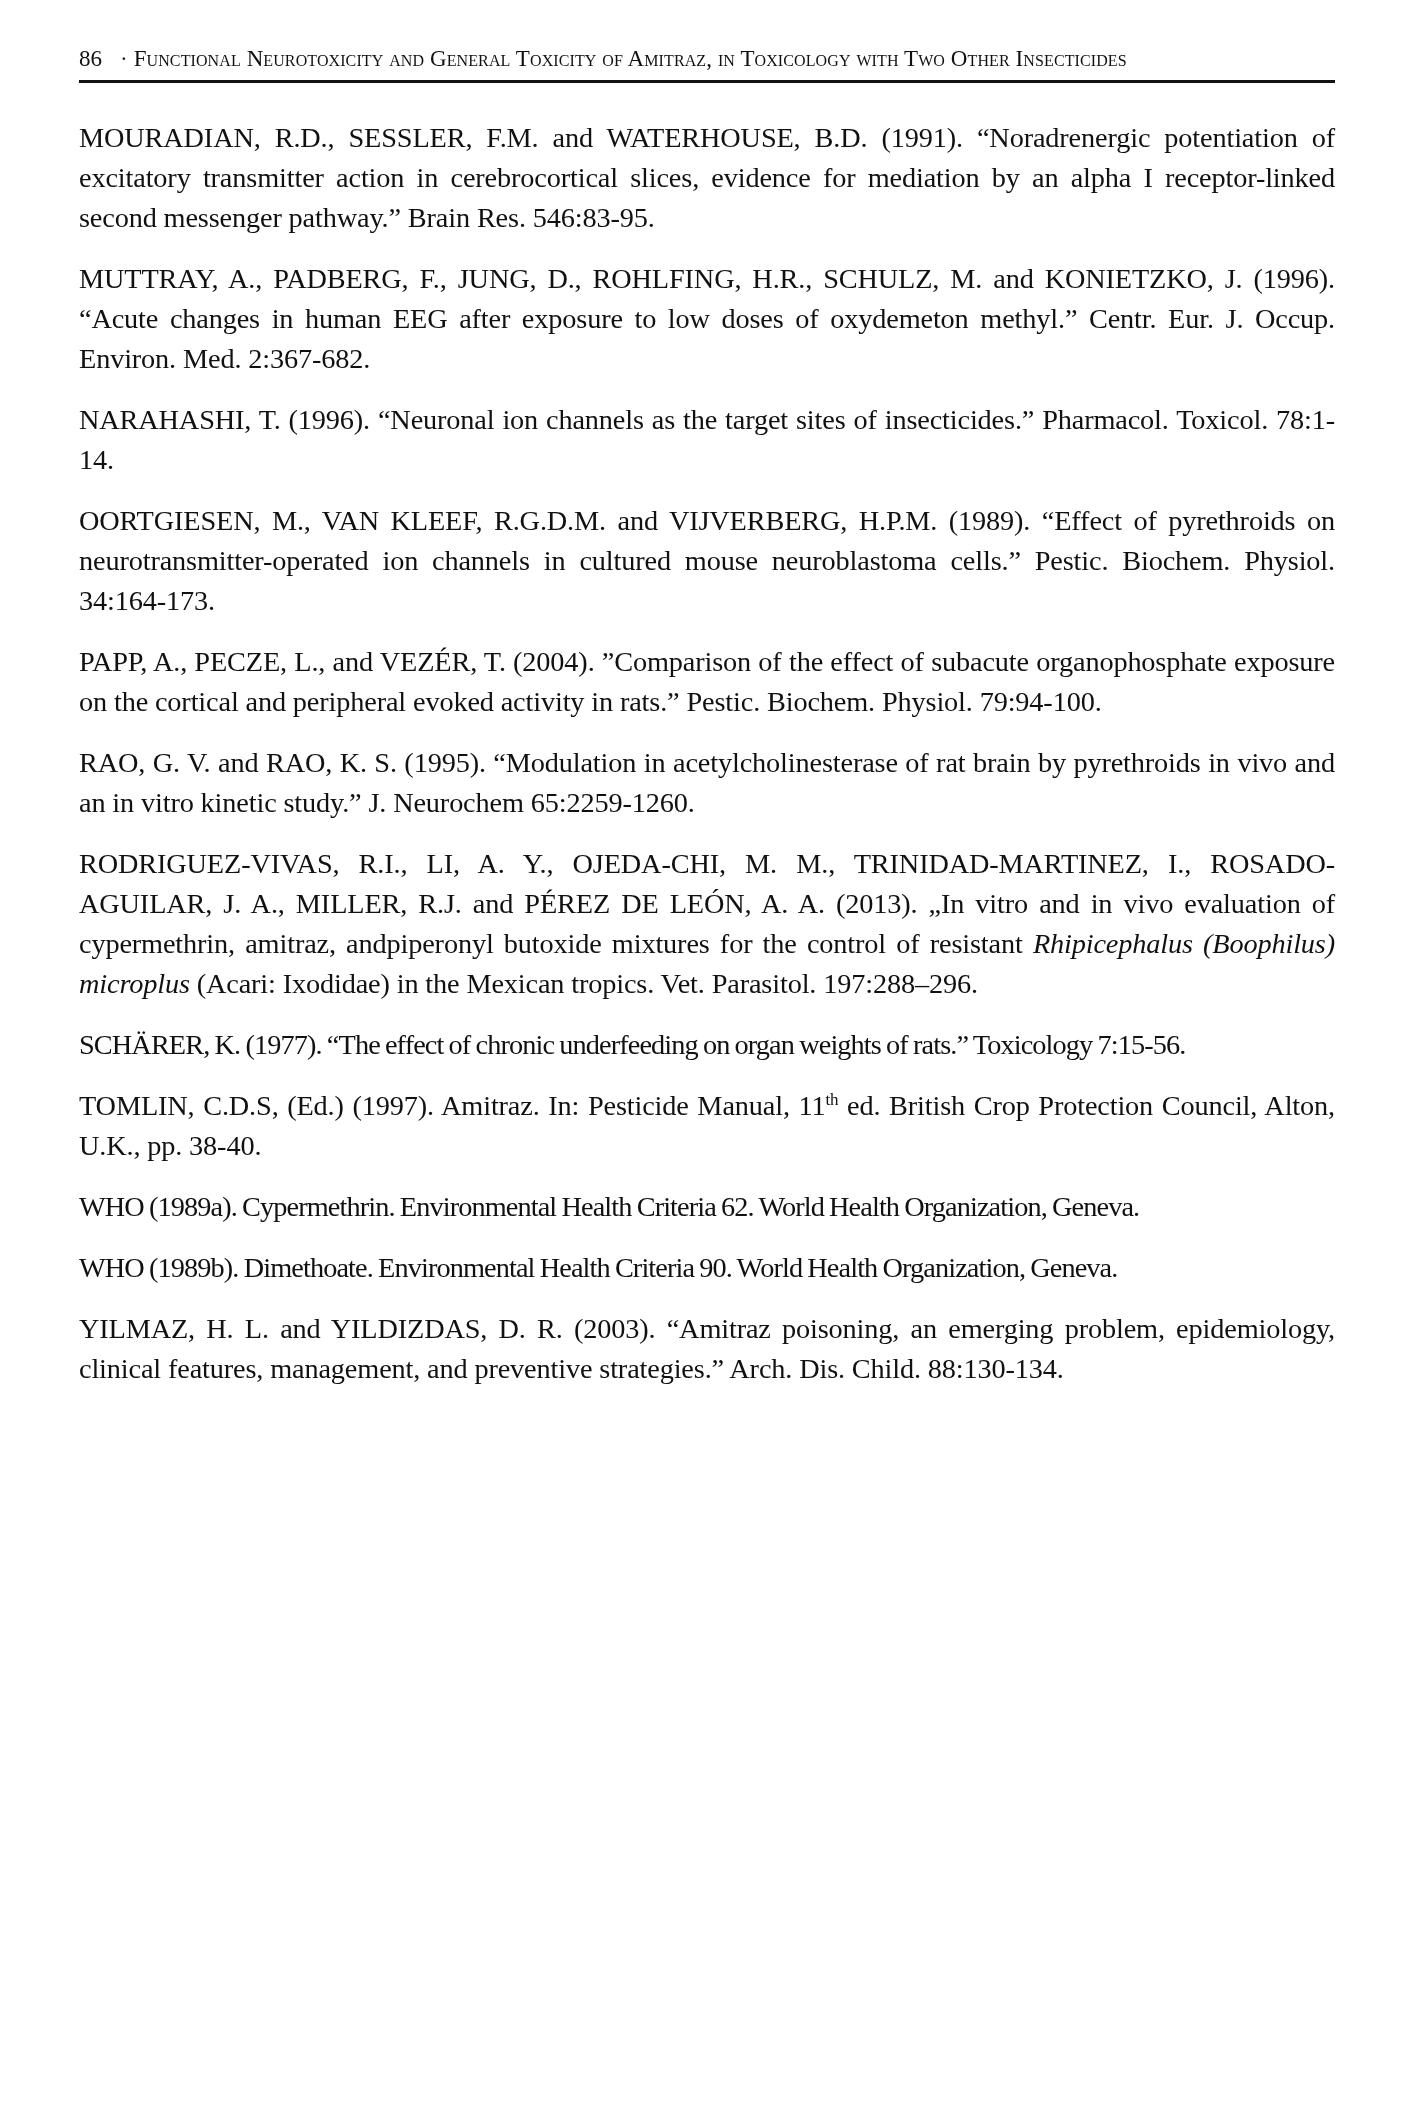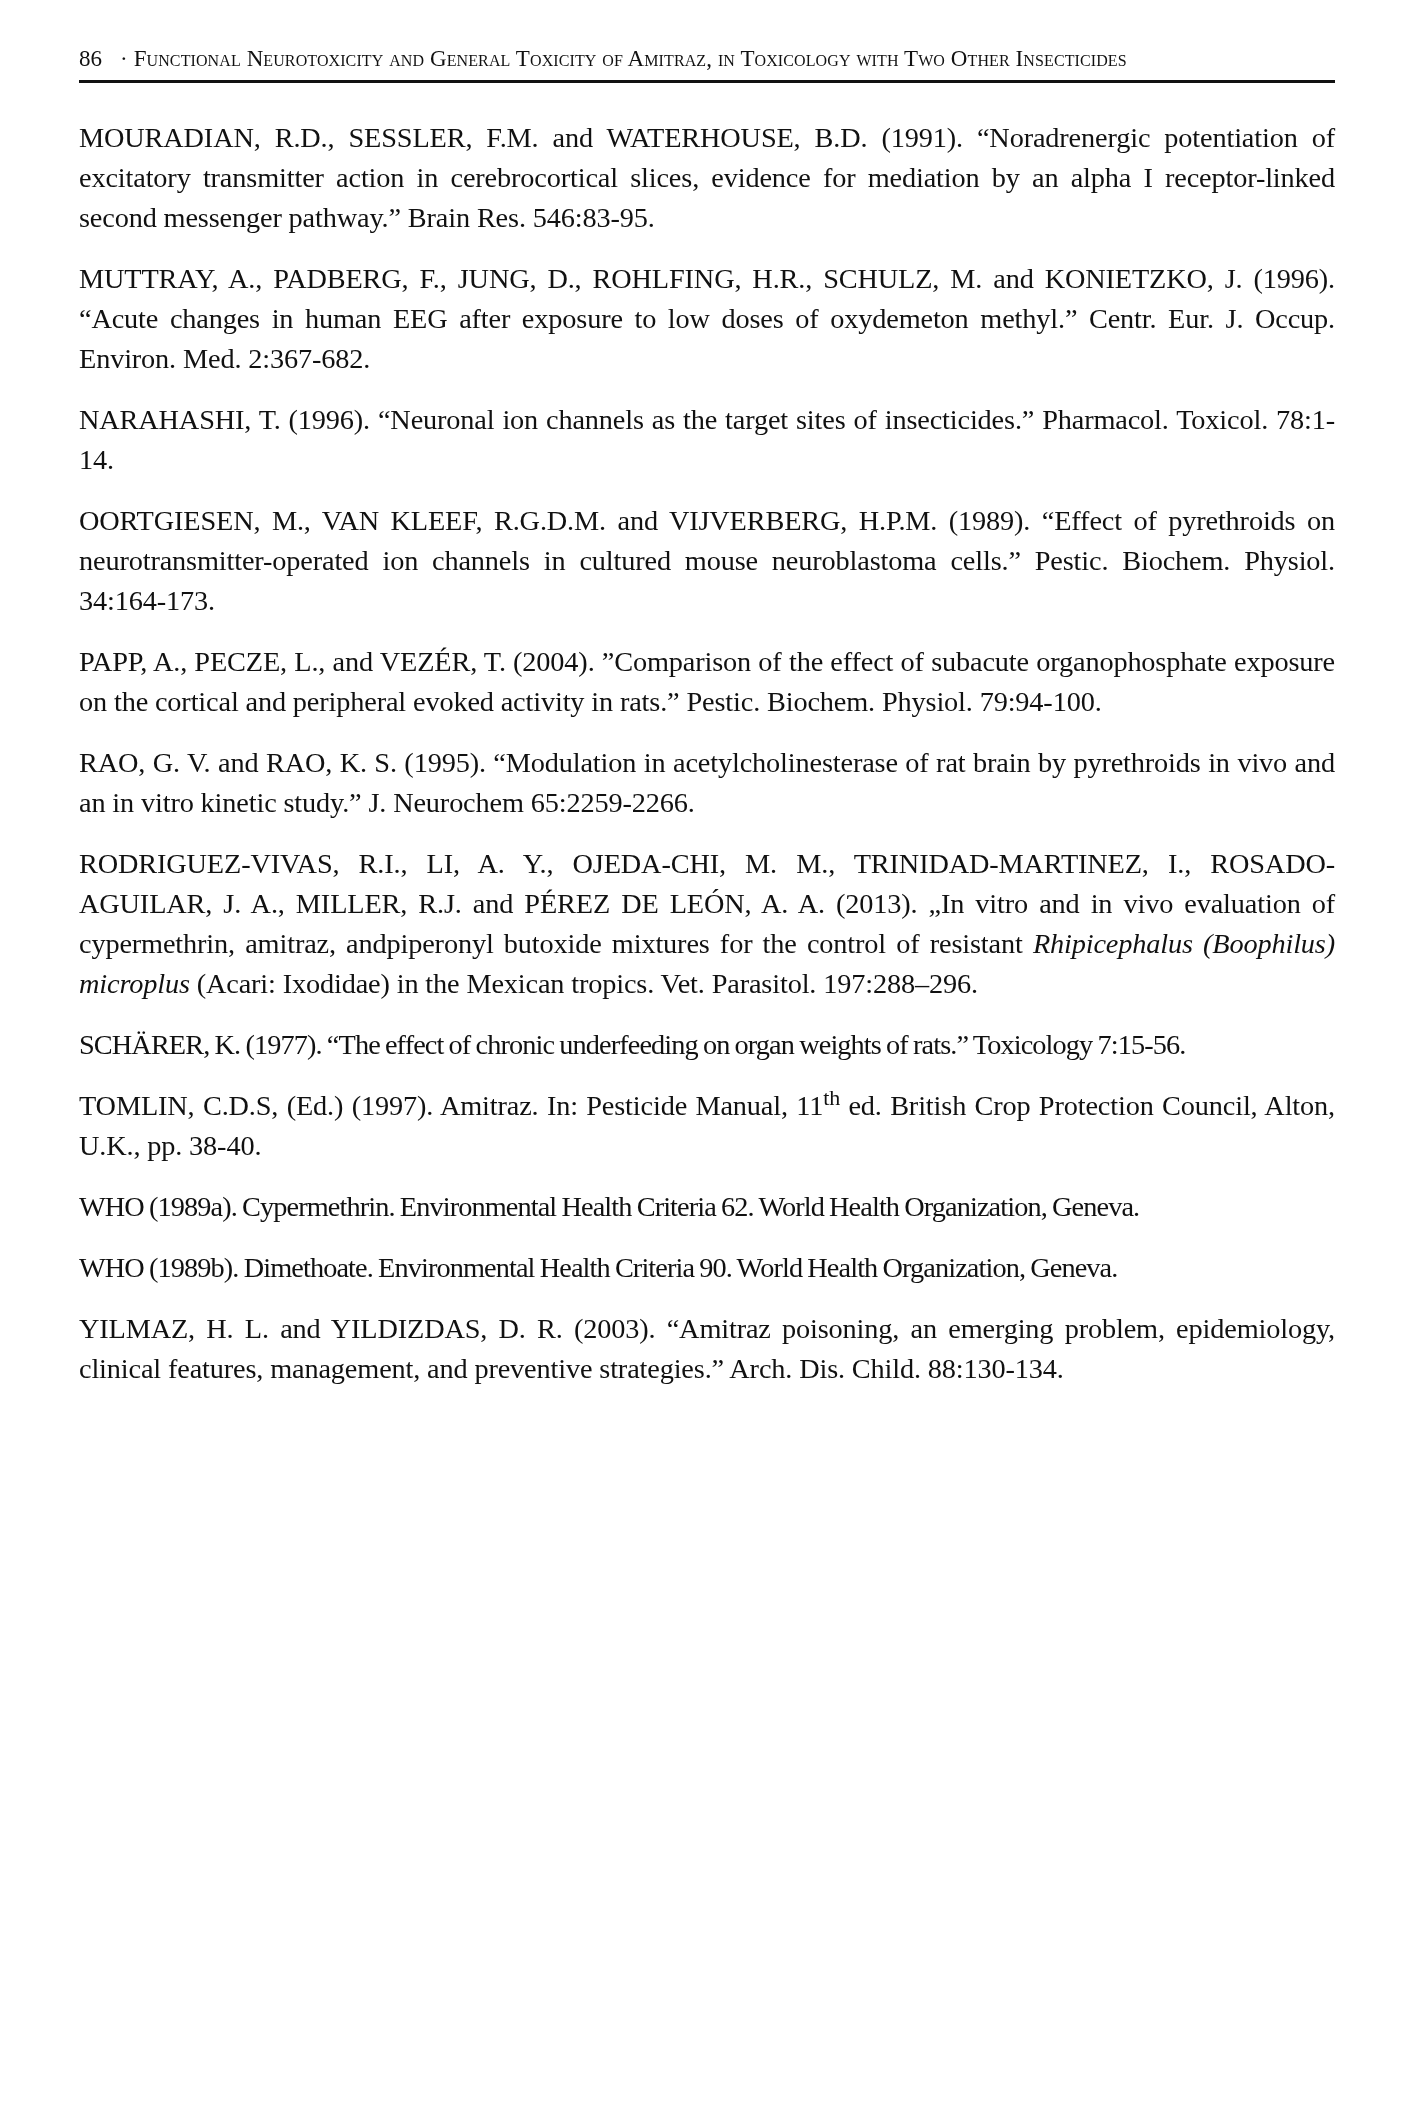--- a/index.html
+++ b/index.html
@@ -59,21 +59,21 @@
       letter-spacing: -0.15px;
     }
     .ref.condensed {
       letter-spacing: -0.9px;
       word-spacing: -1px;
     }
     .ref .it {
       font-style: italic;
     }
     .ref sup {
-      font-size: 22px;
+      font-size: 17px;
       line-height: 0;
       vertical-align: super;
     }
   </style>
 </head>
 <body>
 
 <div class="page">
 
   <div class="running-header">
@@ -86,21 +86,21 @@
     <p class="ref">MOURADIAN, R.D., SESSLER, F.M. and WATERHOUSE, B.D. (1991). “Noradrenergic potentiation of excitatory transmitter action in cerebrocortical slices, evidence for mediation by an alpha I receptor-linked second messenger pathway.” Brain Res. 546:83-95.</p>
 
     <p class="ref">MUTTRAY, A., PADBERG, F., JUNG, D., ROHLFING, H.R., SCHULZ, M. and KONIETZKO, J. (1996). “Acute changes in human EEG after exposure to low doses of oxydemeton methyl.” Centr. Eur. J. Occup. Environ. Med. 2:367-682.</p>
 
     <p class="ref">NARAHASHI, T. (1996). “Neuronal ion channels as the target sites of insecticides.” Pharmacol. Toxicol. 78:1-14.</p>
 
     <p class="ref">OORTGIESEN, M., VAN KLEEF, R.G.D.M. and VIJVERBERG, H.P.M. (1989). “Effect of pyrethroids on neurotransmitter-operated ion channels in cultured mouse neuroblastoma cells.” Pestic. Biochem. Physiol. 34:164-173.</p>
 
     <p class="ref">PAPP, A., PECZE, L., and VEZÉR, T. (2004). ”Comparison of the effect of subacute organophosphate exposure on the cortical and peripheral evoked activity in rats.” Pestic. Biochem. Physiol. 79:94-100.</p>
 
-    <p class="ref">RAO, G. V. and RAO, K. S. (1995). “Modulation in acetylcholinesterase of rat brain by pyrethroids in vivo and an in vitro kinetic study.” J. Neurochem 65:2259-2266.</p>
+    <p class="ref">RAO, G. V. and RAO, K. S. (1995). “Modulation in acetylcholinesterase of rat brain by pyrethroids in vivo and an in vitro kinetic study.” J. Neurochem 65:2259-1260.</p>
 
     <p class="ref"><span>RODRIGUEZ-VIVAS, R.I., LI, A. Y., OJEDA-CHI, M. M., TRINIDAD-MARTINEZ, I., ROSADO-AGUILAR, J. A., MILLER, R.J. and PÉREZ DE LEÓN, A. A. (2013). „In vitro and in vivo evaluation of cypermethrin, amitraz, andpiperonyl butoxide mixtures for the control of resistant </span><span class="it">Rhipicephalus (Boophilus) microplus</span><span> (Acari: Ixodidae) in the Mexican tropics. Vet. Parasitol. 197:288–296.</span></p>
 
     <p class="ref condensed">SCHÄRER, K. (1977). “The effect of chronic underfeeding on organ weights of rats.” Toxicology 7:15-56.</p>
 
     <p class="ref"><span>TOMLIN, C.D.S, (Ed.) (1997). Amitraz. In: Pesticide Manual, 11</span><sup>th</sup><span> ed. British Crop Protection Council, Alton, U.K., pp. 38-40.</span></p>
 
     <p class="ref condensed">WHO (1989a). Cypermethrin. Environmental Health Criteria 62. World Health Organization, Geneva.</p>
 
     <p class="ref condensed">WHO (1989b). Dimethoate. Environmental Health Criteria 90. World Health Organization, Geneva.</p>

